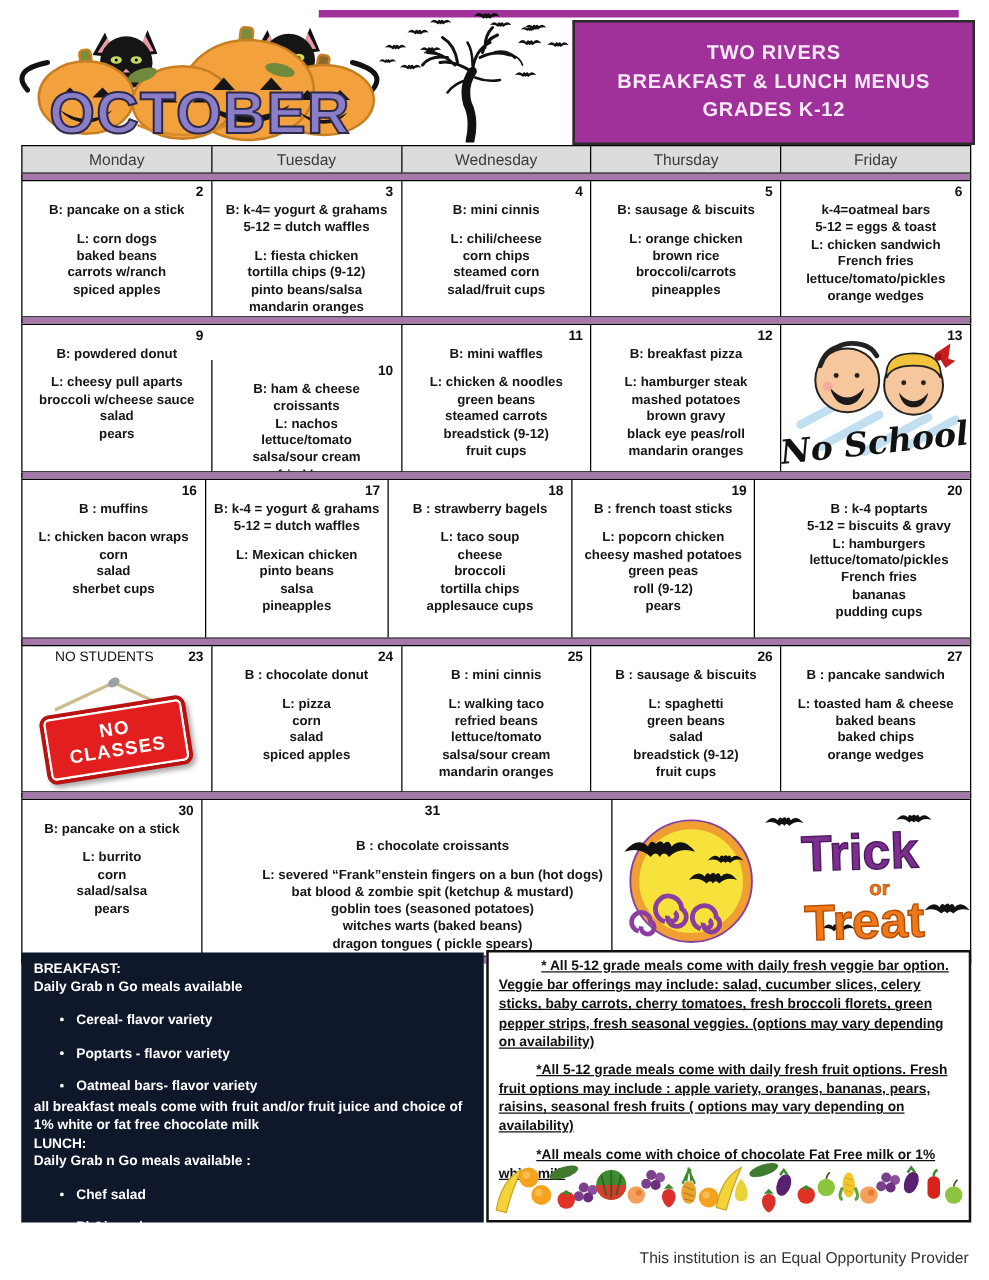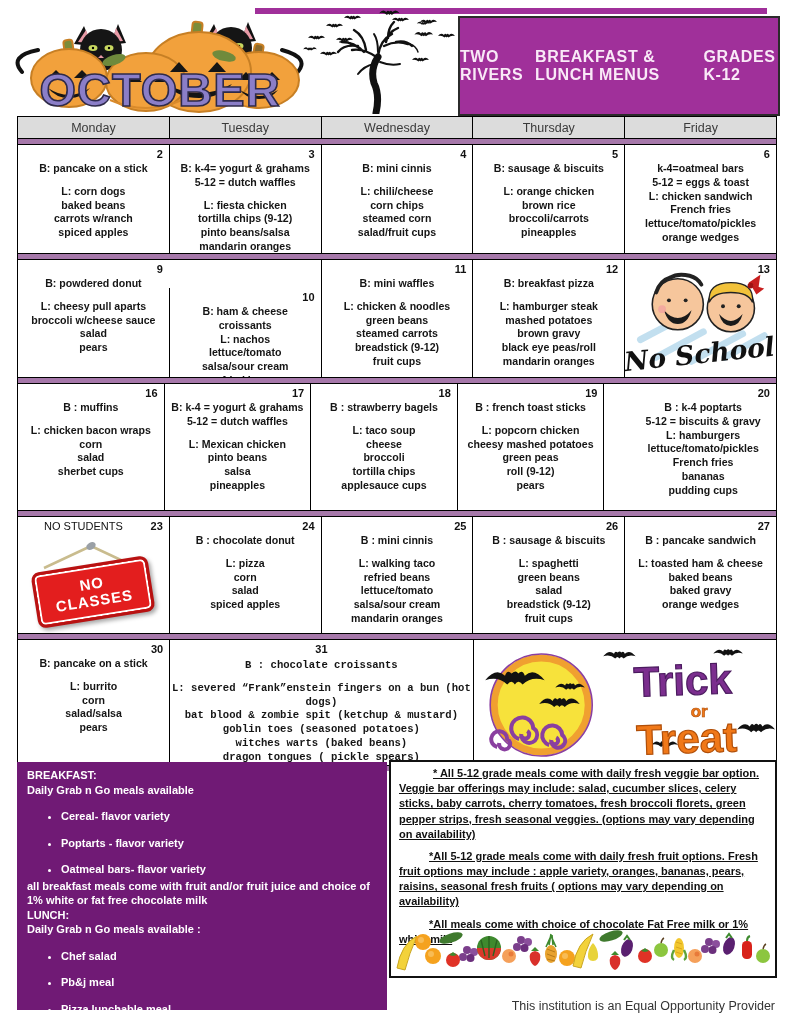--- a/index.html
+++ b/index.html
@@ -3,21 +3,21 @@
 <meta charset="utf-8">
 <style>
   html,body{margin:0;padding:0;background:#fff;}
   .page{position:relative;width:791px;height:1024px;background:#fff;overflow:hidden;
         font-family:"Liberation Sans",sans-serif;}
   
   .top-bar{position:absolute;left:255px;top:8px;width:512px;height:6px;background:#A0309A;}
   .october-art{position:absolute;left:14px;top:12px;}
   .tree-art{position:absolute;left:300px;top:6px;}
   .title-box{position:absolute;left:458px;top:16px;width:318px;height:96px;background:#A0309A;
-             border:2px solid #2b2b2b;display:flex;flex-direction:row;justify-content:center;
+             border:2px solid #2b2b2b;display:flex;flex-direction:column;justify-content:center;
              align-items:center;gap:5px;}
   .title-box .tl{color:#F9E9F7;font-weight:bold;font-size:16px;letter-spacing:.6px;}
   
   .calendar{position:absolute;left:17px;top:116px;width:760px;}
   .day-header{display:flex;border:1.6px solid #000;background:#DCDCDC;}
   .day-header .dh{flex:1;text-align:center;color:#3a3a3a;font-size:12.5px;padding:4px 0 3px;
                   border-left:1.4px solid #000;}
   .day-header .dh:first-child{border-left:none;}
   .row-divider{height:5px;background:#A678AA;border-left:1.6px solid #000;border-right:1.6px solid #000;}
   .week-row{display:flex;border:1.6px solid #000;background:#fff;}
@@ -33,21 +33,21 @@
   .sign-wrap{position:relative;width:100%;height:100%;}
   .rope{position:absolute;left:18px;top:20px;}
   .no-classes-sign{position:absolute;left:16px;top:44px;width:112px;height:50px;background:#E31E1E;
       border:3px solid #B81212;border-radius:8px;transform:rotate(-9deg);
       box-shadow:2px 3px 4px rgba(0,0,0,.35), inset 0 0 0 2px #fff;
       display:flex;flex-direction:column;justify-content:center;align-items:center;}
   .no-classes-sign .s1,.no-classes-sign .s2{color:#fff;font-weight:bold;letter-spacing:1px;}
   .no-classes-sign .s1{font-size:15px;}
   .no-classes-sign .s2{font-size:15px;}
   
-  .breakfast-box{position:absolute;left:17px;top:762px;width:370px;height:248px;background:#701a75;
+  .breakfast-box{position:absolute;left:17px;top:762px;width:370px;height:216px;background:#0f172a;
       color:#fff;padding:6px 10px;box-sizing:border-box;font-weight:bold;font-size:11px;line-height:1.32;}
   .breakfast-box ul{margin:2px 0 2px 34px;padding:0;}
   .breakfast-box li{margin:12px 0 2px 0;}
   .breakfast-box .note{font-style:italic;margin-top:4px;}
   .info-box{position:absolute;left:389px;top:760px;width:388px;height:218px;border:2px solid #111;
       box-sizing:border-box;background:#fff;color:#101010;}
   .info-box .txt{padding:4px 8px 0 8px;font-weight:bold;font-size:11px;line-height:1.38;}
   .info-box p{margin:0 0 7px 0;text-indent:34px;text-decoration:underline;}
   .info-box p.noindent{text-indent:30px;}
   .fruit-band{position:absolute;left:2px;bottom:2px;width:380px;height:54px;}
@@ -413,41 +413,41 @@
               <div class="line">fruit cups</div>
             </div>
           </div>
           <div class="cell" style="flex: 1 1 0%;">
             <span class="date">27</span>
             <div class="lines">
               <div class="line">B : pancake sandwich</div>
               <div class="spacer"></div>
               <div class="line">L: toasted ham &amp; cheese</div>
               <div class="line">baked beans</div>
-              <div class="line">baked gravy</div>
+              <div class="line">baked chips</div>
               <div class="line">orange wedges</div>
             </div>
           </div>
         </div>
         <div class="row-divider"></div>
         <div class="week-row" style="height: 125px;">
           <div class="cell" style="flex: 1 1 0%;">
             <span class="date">30</span>
             <div class="lines">
               <div class="line">B: pancake on a stick</div>
               <div class="spacer"></div>
               <div class="line">L: burrito</div>
               <div class="line">corn</div>
               <div class="line">salad/salsa</div>
               <div class="line">pears</div>
             </div>
           </div>
-          <div class="cell" style="flex: 2 1 0%;">
+          <div class="cell" style="flex: 2 1 0%; padding-left: 41px;">
             <span class="date center">31</span>
-            <div class="lines" style="margin-top: 4px; font-family: Liberation Mono, monospace;">
+            <div class="lines" style="margin-top: 16px;">
               <div class="line">B : chocolate croissants</div>
               <div class="spacer"></div>
               <div class="line">L: severed “Frank”enstein fingers on a bun  (hot dogs)</div>
               <div class="line">bat blood &amp; zombie spit  (ketchup &amp; mustard)</div>
               <div class="line">goblin toes (seasoned potatoes)</div>
               <div class="line">witches warts (baked beans)</div>
               <div class="line">dragon tongues ( pickle spears)</div>
               <div class="line">frozen witches brew ( sherbet)</div>
             </div>
           </div>

